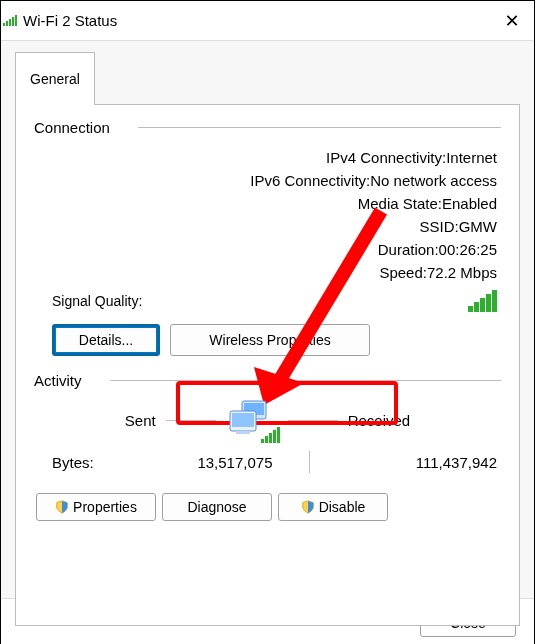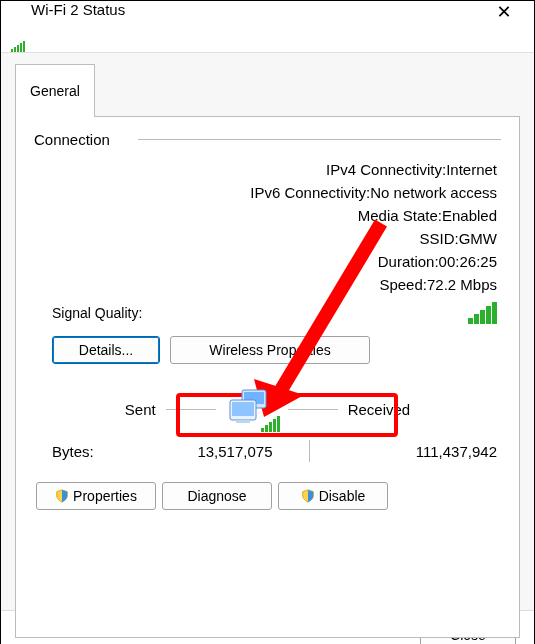--- a/index.html
+++ b/index.html
@@ -11,23 +11,24 @@
     color: #000;
   }
   .window {
     width: 535px;
     height: 644px;
     border: 1px solid #000;
     background: #fff;
     position: relative;
   }
   .titlebar {
-    height: 52px;
-    display: flex;
-    padding: 0 10px;
+    height: 40px;
+    display: flex;
+    align-items: center;
+    padding: 0 2px;
     border-bottom: 1px solid #e0e0e0;
   }
   .titlebar .title-text {
     font-size: 15px;
     margin-left: 6px;
     flex: 1;
   }
   .close-x {
     font-size: 18px;
     width: 40px;
@@ -104,21 +105,21 @@
     font-size: 14px;
     border-radius: 3px;
     cursor: default;
     display: inline-flex;
     align-items: center;
     gap: 4px;
     min-height: 28px;
     justify-content: center;
   }
   .btn.focus {
-    border: 1px solid #0369a1;
+    border: 3px solid #0369a1;
     box-shadow: inset 0 0 0 1px #0078d4;
   }
   .highlight-box {
     position: absolute;
     border: 4px solid #ff0000;
     border-radius: 4px;
     pointer-events: none;
   }
   .activity-stats {
     display: flex;
@@ -257,20 +258,24 @@
 
       <div class="highlight-box" style="left:160px; top:276px; width:222px; height:44px;"></div>
 
       <svg class="arrow-svg" viewBox="0 0 180 240">
         <defs></defs>
         <path d="M135 6 L32 178" stroke="#ff0000" stroke-width="14" fill="none"></path>
         <polygon points="18,200 8,162 58,178" fill="#ff0000"></polygon>
       </svg>
 
       <div style="height:16px"></div>
+      <div class="group-header">
+        <span>Activity</span>
+        <span class="rule"></span>
+      </div>
 
       <div class="activity-stats">
         <span style="font-size:15px">Sent</span>
         <span class="act-rule"></span>
         <span style="position:relative; width:52px; height:42px;">
           <svg width="52" height="42" viewBox="0 0 52 42">
             <rect x="16" y="2" width="24" height="18" rx="2" fill="#cfe7ff" stroke="#5a8fd6"></rect>
             <rect x="18" y="4" width="20" height="12" fill="#6fb2ff"></rect>
             <rect x="4" y="12" width="26" height="20" rx="2" fill="#e8f3ff" stroke="#5a8fd6"></rect>
             <rect x="6" y="14" width="22" height="14" fill="#8fc5ff"></rect>

